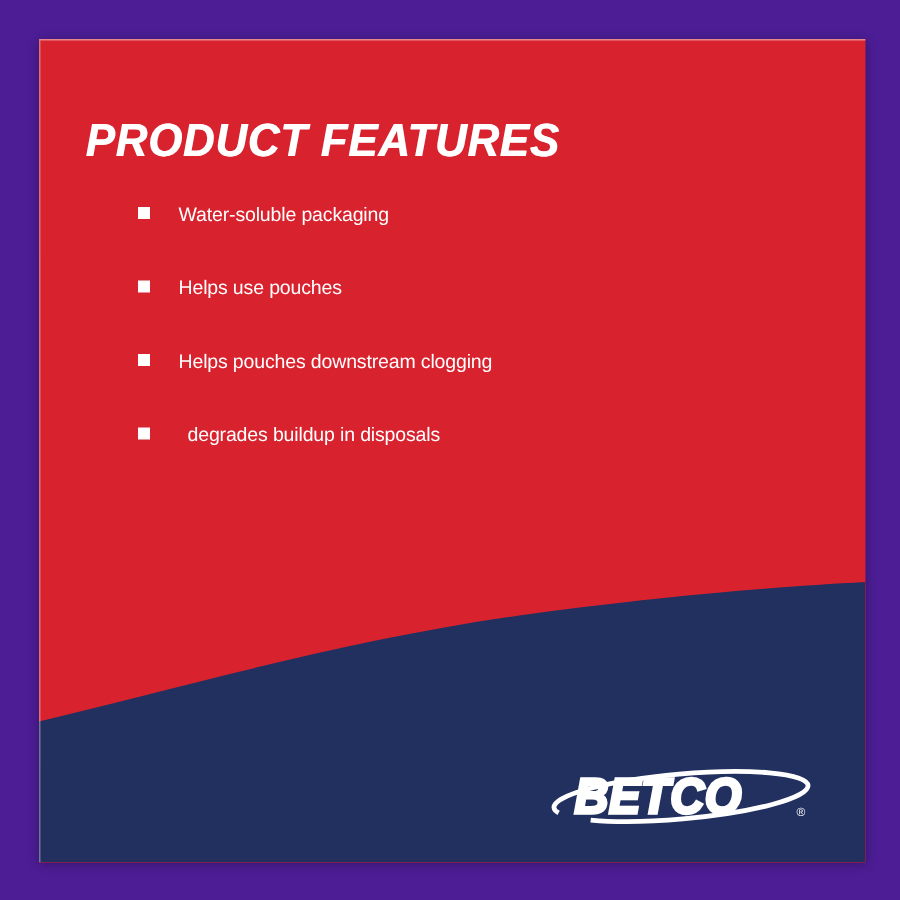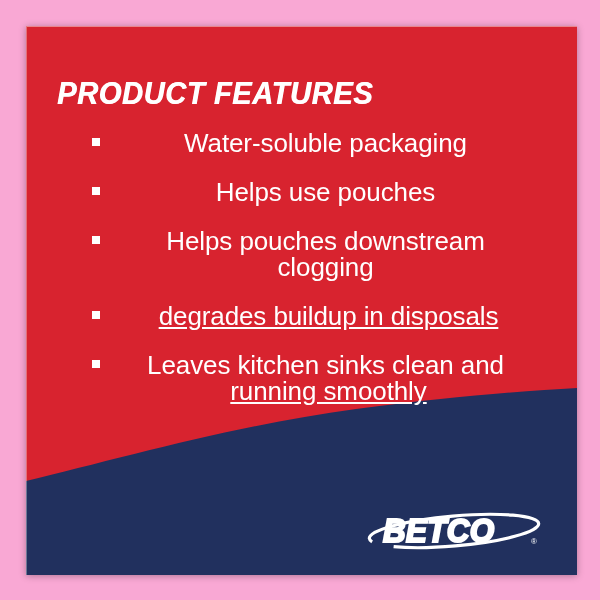--- a/index.html
+++ b/index.html
@@ -83,38 +83,37 @@
     list-style: none;
     margin: 0;
     padding: 0;
   }
   .feature-item {
     position: relative;
     padding-left: 27px;
     margin-bottom: 23px;
     color: #ffffff;
     font-family: "Liberation Sans", sans-serif;
-    font-size: 26px;
+    font-size: 13px;
     font-weight: normal;
     line-height: 26px;
     letter-spacing: -0.1px;
   }
   .feature-item:last-child { margin-bottom: 0; }
   .bullet-square {
     position: absolute;
     left: 0;
     top: 8px;
     width: 8px;
     height: 8px;
     background: #ffffff;
   }
   .feature-line-2 {
     display: block;
     padding-left: 6px;
-    text-decoration: underline;
   }
 
   
   #betco-logo {
     position: absolute;
     left: 338px;
     top: 476px;
     width: 180px;
     height: 58px;
     z-index: 4;
@@ -130,21 +129,21 @@
   }
   .logo-reg {
     font-family: "Liberation Sans", sans-serif;
     font-size: 8px;
     fill: #ffffff;
   }
 </style>
 </head>
 <body>
 
-<div id="stage" style="background: #f9a8d4; text-align: center;">
+<div id="stage" style="background: #4c1d95;">
 
   <div id="feature-card" style="background: rgb(216, 35, 47);">
 
     <div id="navy-wave">
       <svg viewBox="0 0 551 200" preserveAspectRatio="none">
         <path d="M0,106 C92,84 210,50 330,34 C420,22 495,16 551,13 L551,200 L0,200 Z" fill="#21305e"></path>
       </svg>
     </div>
 
     <div id="page-title">PRODUCT FEATURES</div>
@@ -164,25 +163,20 @@
       <li class="feature-item">
         <span class="bullet-square"></span>
         <span>Helps pouches downstream clogging</span>
       </li>
 
       <li class="feature-item">
         <span class="bullet-square"></span>
         <span class="feature-line-2">degrades buildup in disposals</span>
       </li>
 
-      <li class="feature-item">
-        <span class="bullet-square"></span>
-        <span>Leaves kitchen sinks clean and</span>
-        <span class="feature-line-2">running smoothly</span>
-      </li>
 
     </ul>
 
     <div id="betco-logo">
       <svg viewBox="0 0 180 58">
 
         <g transform="rotate(-5 90 29)">
           <ellipse cx="90" cy="29" rx="85" ry="15" fill="none" stroke="#ffffff" stroke-width="3.2" stroke-dasharray="300 22" stroke-dashoffset="150"></ellipse>
         </g>
 

